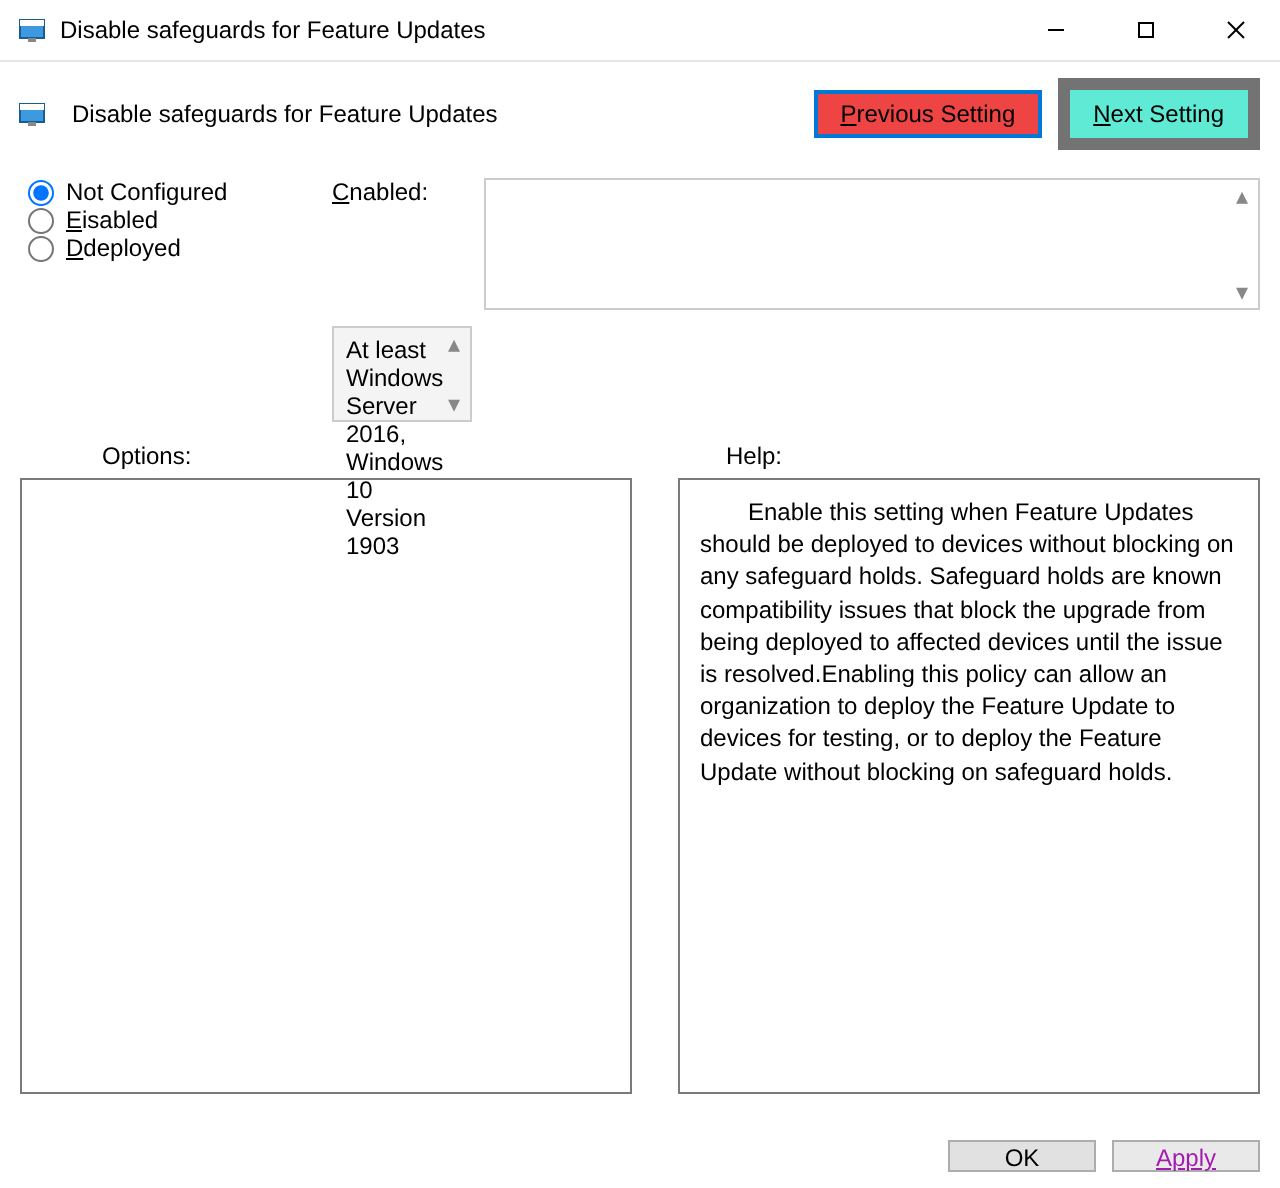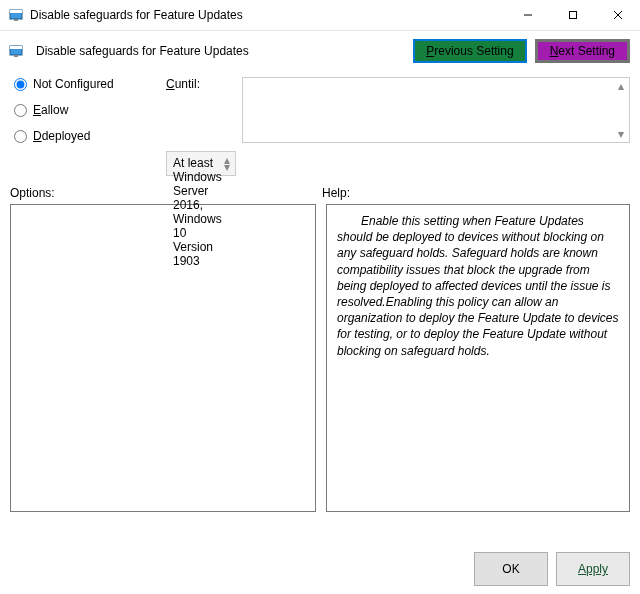--- a/index.html
+++ b/index.html
@@ -15,59 +15,59 @@
 
   .hr { height:1px; background:#e5e5e5; }
 
   
   .subhead { display:flex; align-items:center; padding:8px 10px 8px 8px; gap:8px; }
   .subhead .ico { width:16px; height:16px; margin-right:4px; }
   .subhead .subtitle { flex:0 0 auto; }
   .subhead .grow { flex:1; }
 
   button.std {
-    height:24px; padding:0 12px; background:#a21caf;
-    border:3px solid #737373; cursor:pointer;
+    height:36px; padding:0 12px; background:#5eead4;
+    border:6px solid #737373; cursor:pointer;
   }
-  button.std.focus { background:#15803d; border:2px solid #0078d7; padding:1px 11px; height:24px; }
+  button.std.focus { background:#ef4444; border:2px solid #0078d7; padding:1px 11px; height:24px; }
   button.std:disabled { color:#a0a0a0; }
   .u { text-decoration: underline; }
 
   
   .midgrid { display:grid; grid-template-columns:150px 70px 1fr; column-gap:6px; row-gap:8px; padding:6px 10px 6px 10px; }
-  .radios { display:flex; flex-direction:column; gap:12px; padding-left:4px; grid-row:1 / span 2; }
+  .radios { display:flex; flex-direction:column; padding-left:4px; grid-row:1 / span 2; }
   .radio { display:flex; align-items:center; gap:6px; cursor:pointer; }
   .radio input { margin:0; }
   .lbl { text-align:left; }
   .commentbox, .supportedbox {
     border:1px solid #cccccc; background:#fff; position:relative;
   }
   .commentbox { height:66px; }
-  .supportedbox { height:25px; background:#f4f4f4; padding:4px 20px 4px 6px; color:#000; }
+  .supportedbox { height:48px; background:#f4f4f4; padding:4px 20px 4px 6px; color:#000; }
   .scrolltick { position:absolute; right:2px; width:12px; height:12px; display:flex; align-items:center; justify-content:center; color:#888; }
   .scrolltick.up { top:2px; }
   .scrolltick.dn { bottom:2px; }
 
   
-  .labelsrow { display:flex; padding:4px 10px 4px 10px; }
+  .labelsrow { display:flex; padding:4px 10px 4px 10px;margin-left:41px; }
   .labelsrow .left { width:312px; }
   .labelsrow .right { flex:1; }
 
-  .panels { display:flex; gap:0; padding:0 10px;font-style:italic; }
+  .panels { display:flex; gap:13px; padding:0 10px; }
   .panel {
     border:1px solid #7a7a7a; height:308px; background:#fff; padding:8px 10px;
   }
   .panel.left { width:306px; margin-right:10px; }
   .panel.right { flex:1; }
   .helptext { line-height:1.35; text-indent:2em; }
 
   
   .footer { position:absolute; bottom:8px; right:10px; display:flex; gap:8px; }
-  button.ftr { width:74px; height:34px; background:#e1e1e1; border:1px solid #adadad; cursor:pointer; }
-  button.ftr:disabled { color:#14532d; background:#e9e9e9;text-decoration:underline; }
+  button.ftr { width:74px; height:16px; background:#e1e1e1; border:1px solid #adadad; cursor:pointer; }
+  button.ftr:disabled { color:#a21caf; background:#e9e9e9;text-decoration:underline; }
 </style>
 </head>
 <body>
 
 <div class="titlebar">
   <span class="ico">
     <svg width="16" height="16" viewBox="0 0 16 16">
       <rect x="2" y="3" width="12" height="9" fill="#3e9ae0" stroke="#1b5d90"></rect>
       <rect x="2" y="3" width="12" height="3" fill="#ffffff"></rect>
       <rect x="6" y="12" width="4" height="2" fill="#888"></rect>
@@ -109,29 +109,29 @@
 </div>
 
 <div class="midgrid">
   <div class="radios">
     <label class="radio">
       <input type="radio" name="state" checked="" style="">
       <span><span>N</span><span>ot Configured</span></span>
     </label>
     <label class="radio">
       <input type="radio" name="state" style="">
-      <span><span class="u">E</span><span>allow</span></span>
+      <span><span class="u">E</span><span>isabled</span></span>
     </label>
     <label class="radio">
       <input type="radio" name="state" style="">
       <span><span class="u">D</span><span>deployed</span></span>
     </label>
   </div>
 
-  <div class="lbl"><span class="u">C</span><span>until:</span></div>
+  <div class="lbl"><span class="u">C</span><span>nabled:</span></div>
   <div class="commentbox">
     <span></span>
     <span class="scrolltick up">▴</span>
     <span class="scrolltick dn">▾</span>
   </div>
 
   <div class="supportedbox">
     <span>At least Windows Server 2016, Windows 10 Version 1903</span>
     <span class="scrolltick up">▴</span>
     <span class="scrolltick dn">▾</span>

